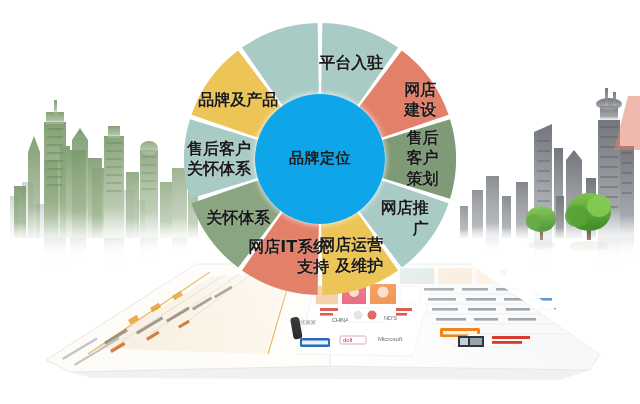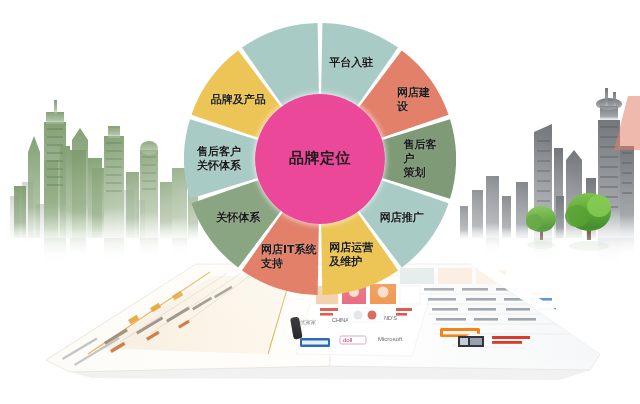--- a/index.html
+++ b/index.html
@@ -19,29 +19,29 @@
   .haze{
     position:absolute;left:0;top:0;width:640px;height:404px;
     background:radial-gradient(ellipse 60% 45% at 50% 52%,rgba(255,255,255,.55) 0%,rgba(255,255,255,0) 70%);
   }
   .catalog-wrap{position:absolute;left:0;top:250px;width:640px;height:154px;}
 
   
   #wheel{position:absolute;left:184px;top:23px;width:272px;height:272px;}
   .hub{
     position:absolute;left:71px;top:71px;width:130px;height:130px;border-radius:50%;
-    background:#ec4899;display:flex;flex-direction:column;align-items:center;justify-content:center;
+    background:#0ea5e9;display:flex;flex-direction:column;align-items:center;justify-content:center;
     box-shadow:0 0 6px rgba(255,255,255,.95);
   }
   .hub-line{
     font-size:15px;font-weight:bold;color:#1d1d1d;line-height:1.45;letter-spacing:.5px;white-space:nowrap;
   }
   .seg-label{
     position:absolute;transform:translate(-50%,-50%);
-    text-align:left;font-size:11px;font-weight:bold;color:#1a1a1a;
+    text-align:right;font-size:16px;font-weight:bold;color:#1a1a1a;
     line-height:1.28;white-space:pre-line;pointer-events:none;
     text-shadow:0 0 2px rgba(255,255,255,.35);
   }
 </style>
 </head>
 <body>
 
 <div id="stage">
 
   <svg class="bg-layer" viewBox="0 0 640 404" width="640" height="404">

